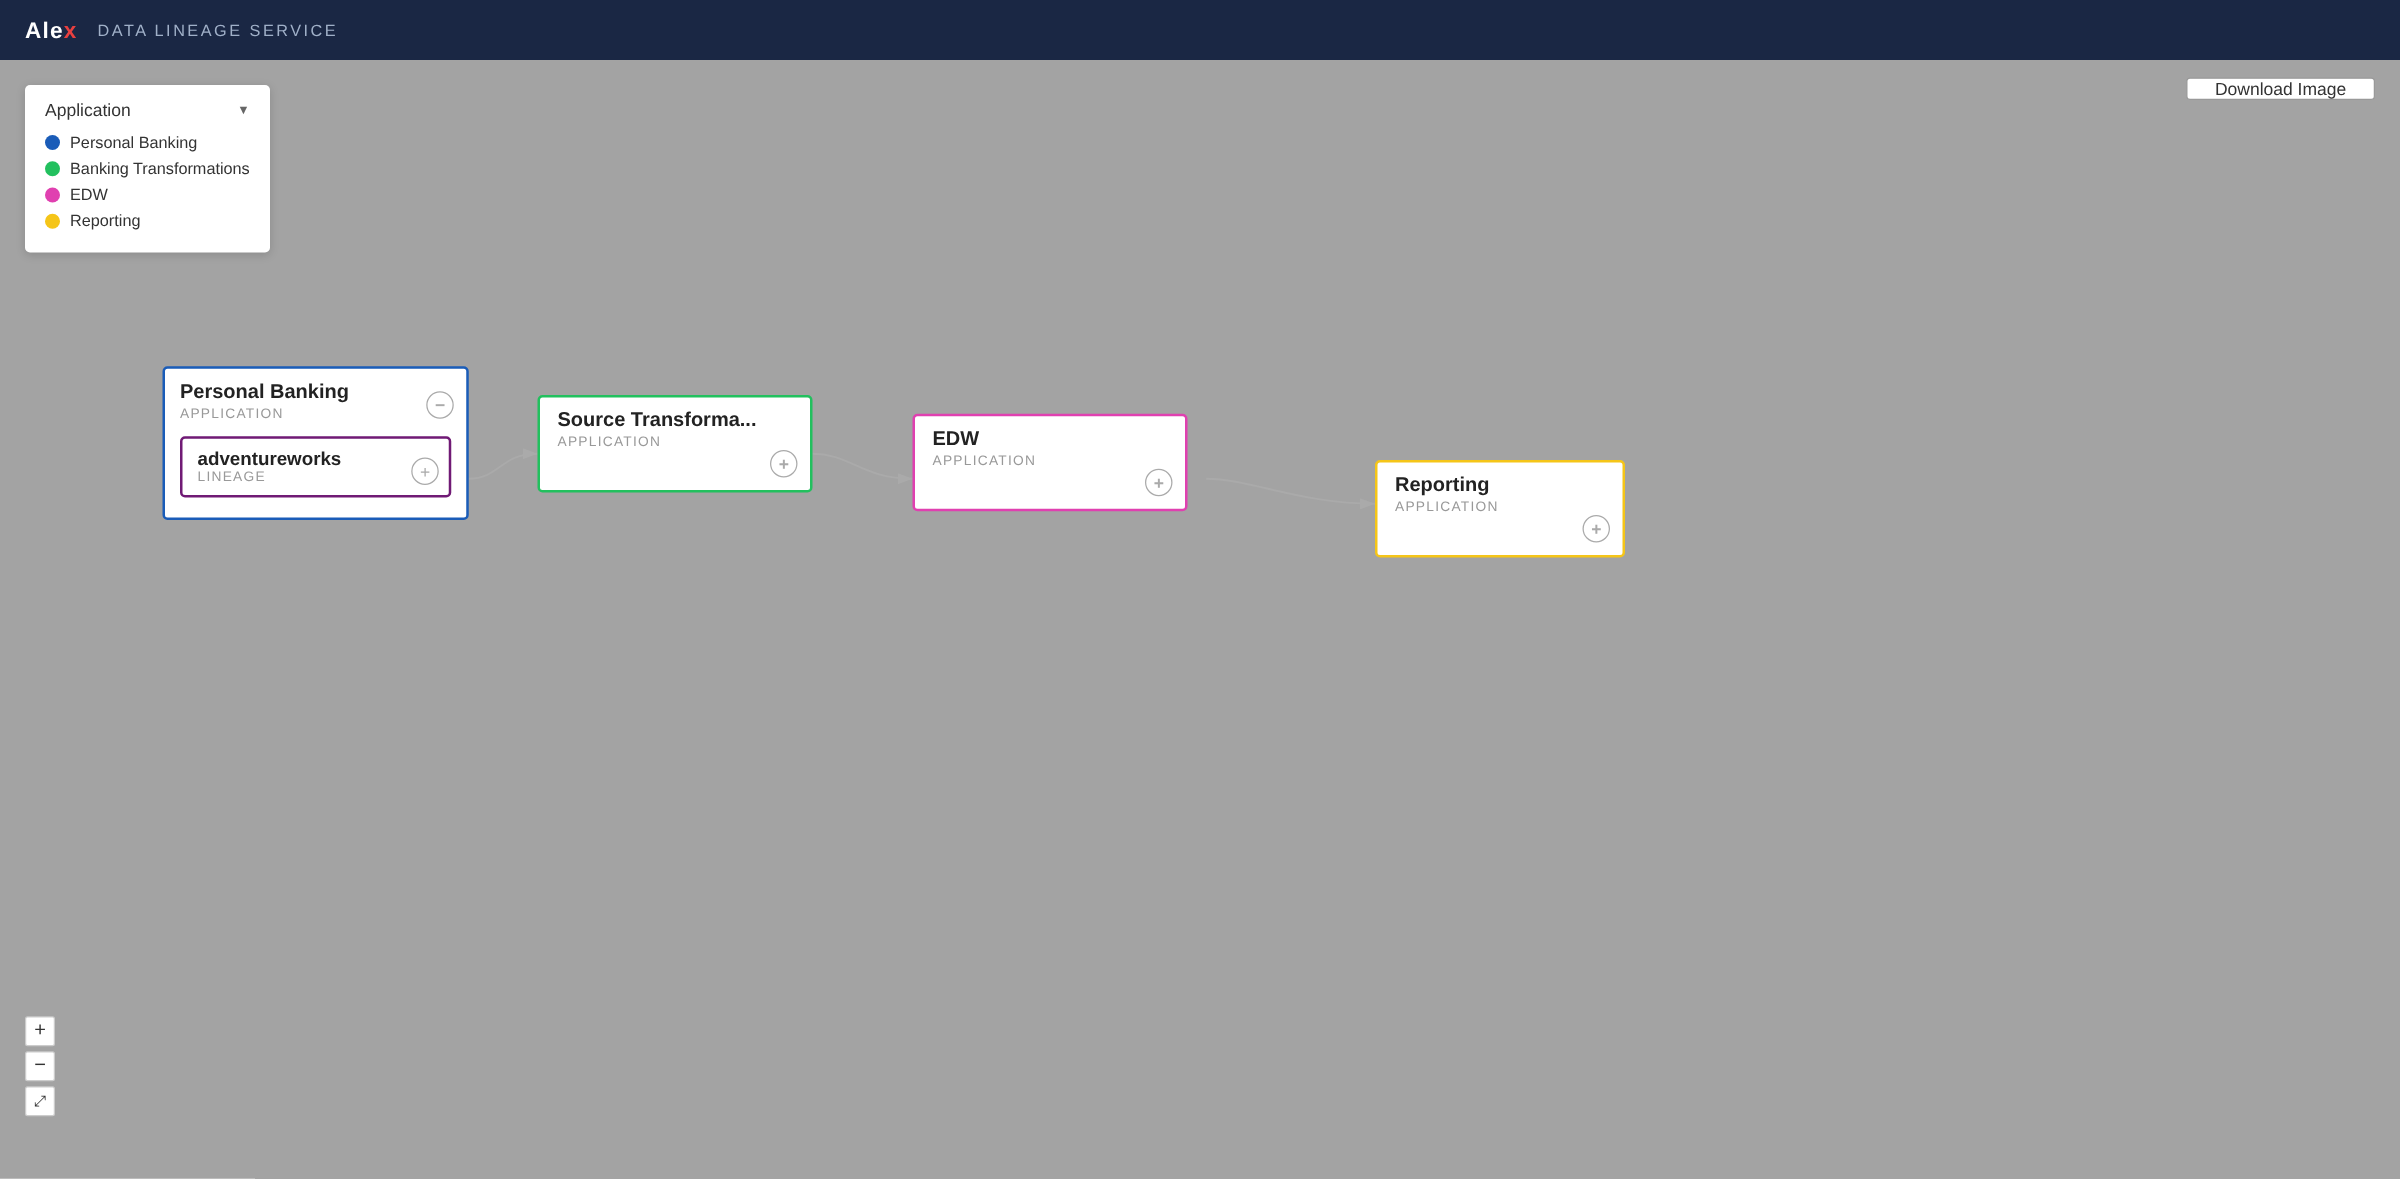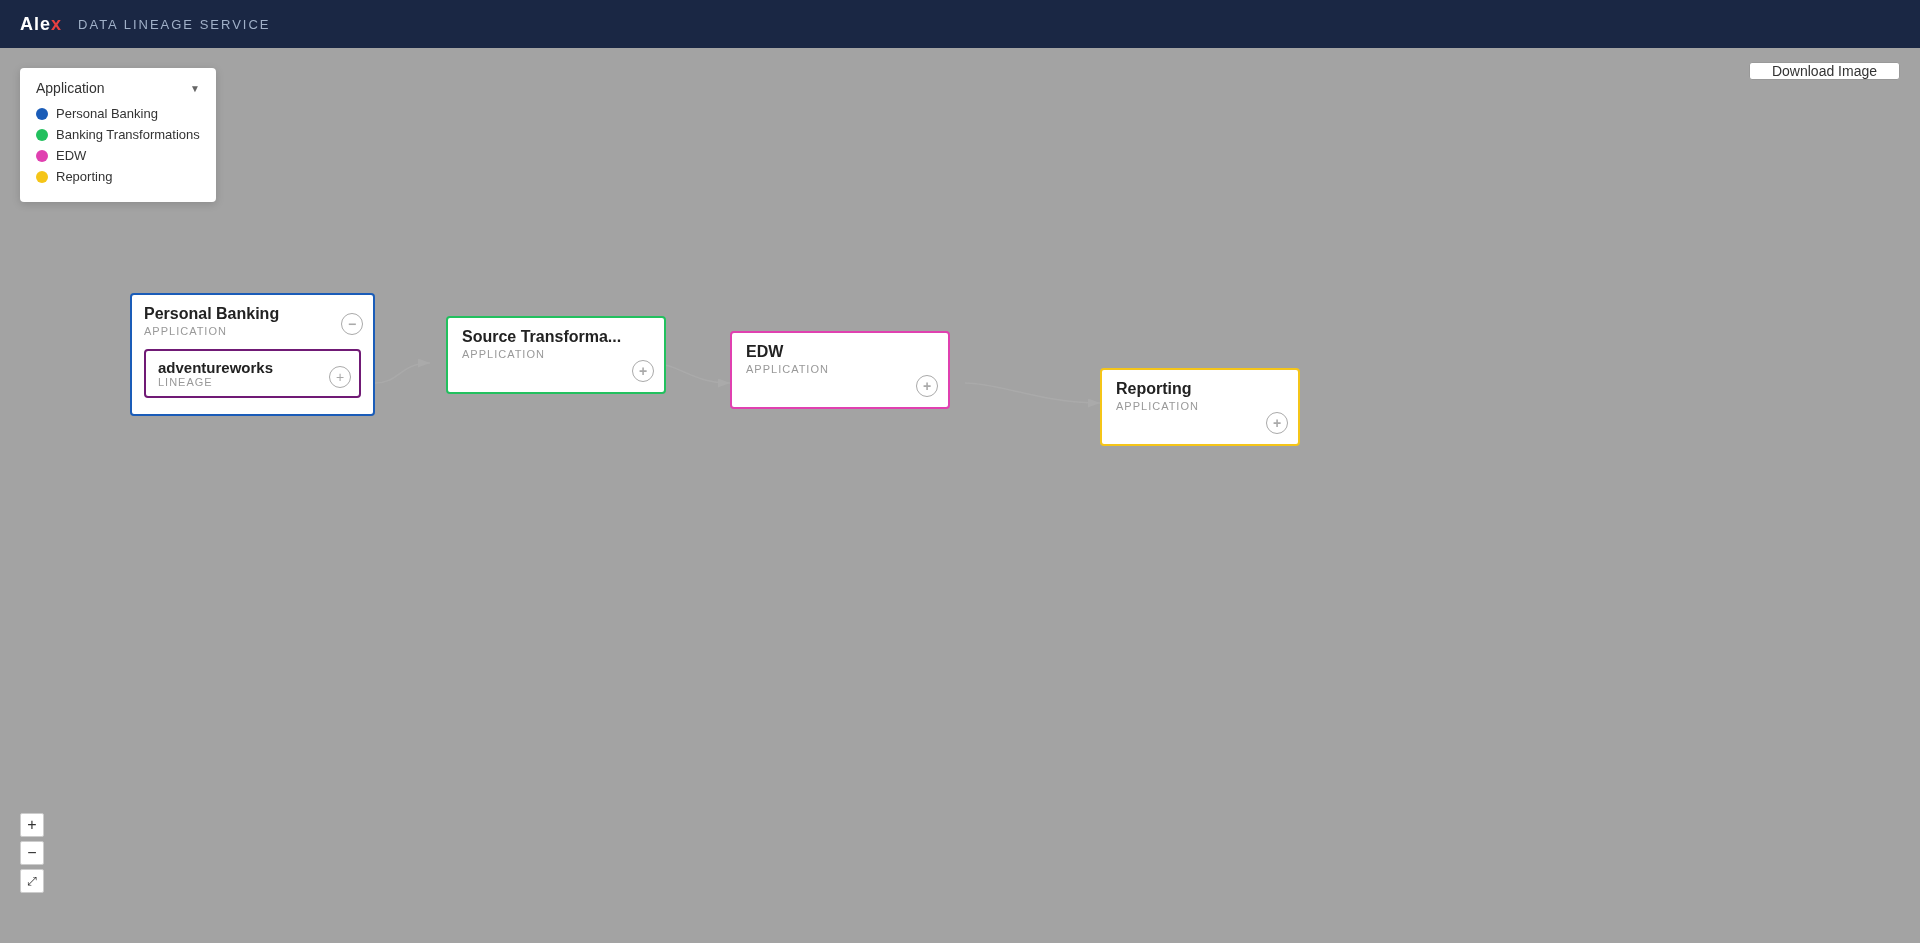--- a/index.html
+++ b/index.html
@@ -309,21 +309,21 @@
     <div class="node-group-subtitle">APPLICATION</div>
     <div class="node-group-icon">−</div>
 
     <div class="node-inner">
       <div class="node-inner-title">adventureworks</div>
       <div class="node-inner-subtitle">LINEAGE</div>
       <div class="node-inner-icon">+</div>
     </div>
   </div>
 
-  <div class="node" style="left: 446px; top: 268px; width: 220px; border-color: #22c05e; padding-bottom: 32px;">
+  <div class="node" style="left: 430px; top: 268px; width: 220px; border-color: #22c05e; padding-bottom: 32px;">
     <div class="node-title">Source Transforma...</div>
     <div class="node-subtitle">APPLICATION</div>
     <div class="node-icon">+</div>
   </div>
 
   <div class="node" style="left: 730px; top: 283px; width: 220px; border-color: #e040b0; padding-bottom: 32px;">
     <div class="node-title">EDW</div>
     <div class="node-subtitle">APPLICATION</div>
     <div class="node-icon">+</div>
   </div>

